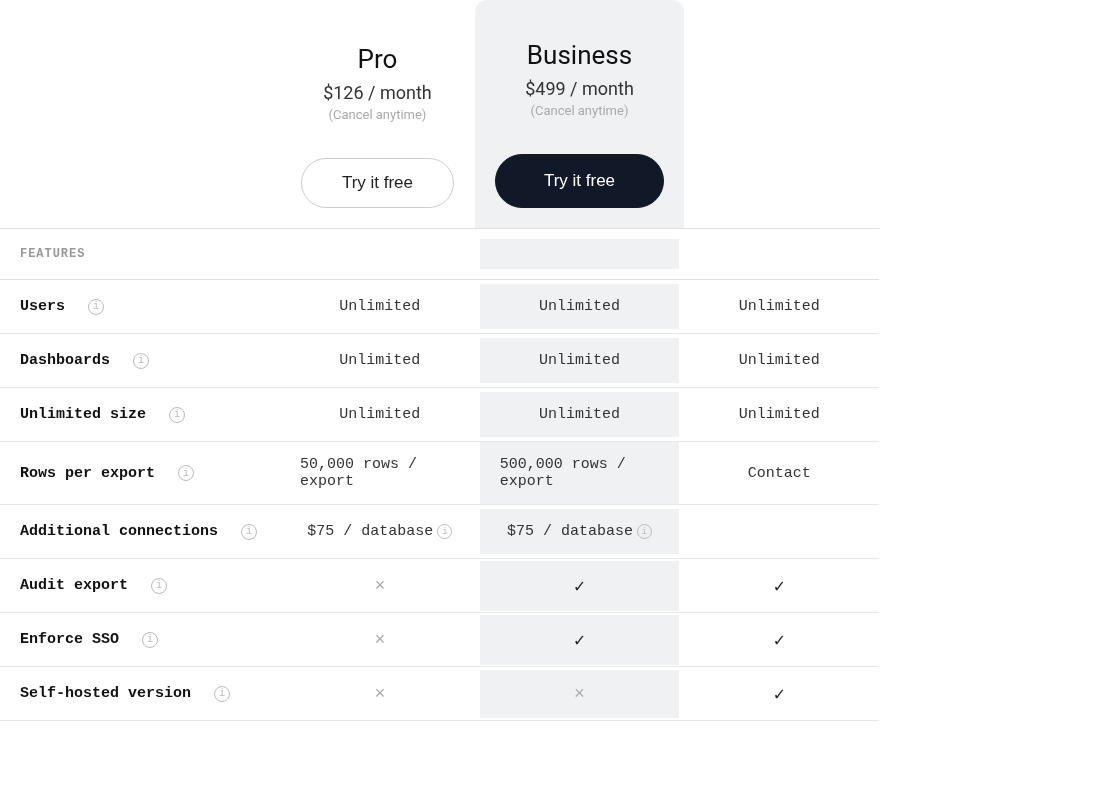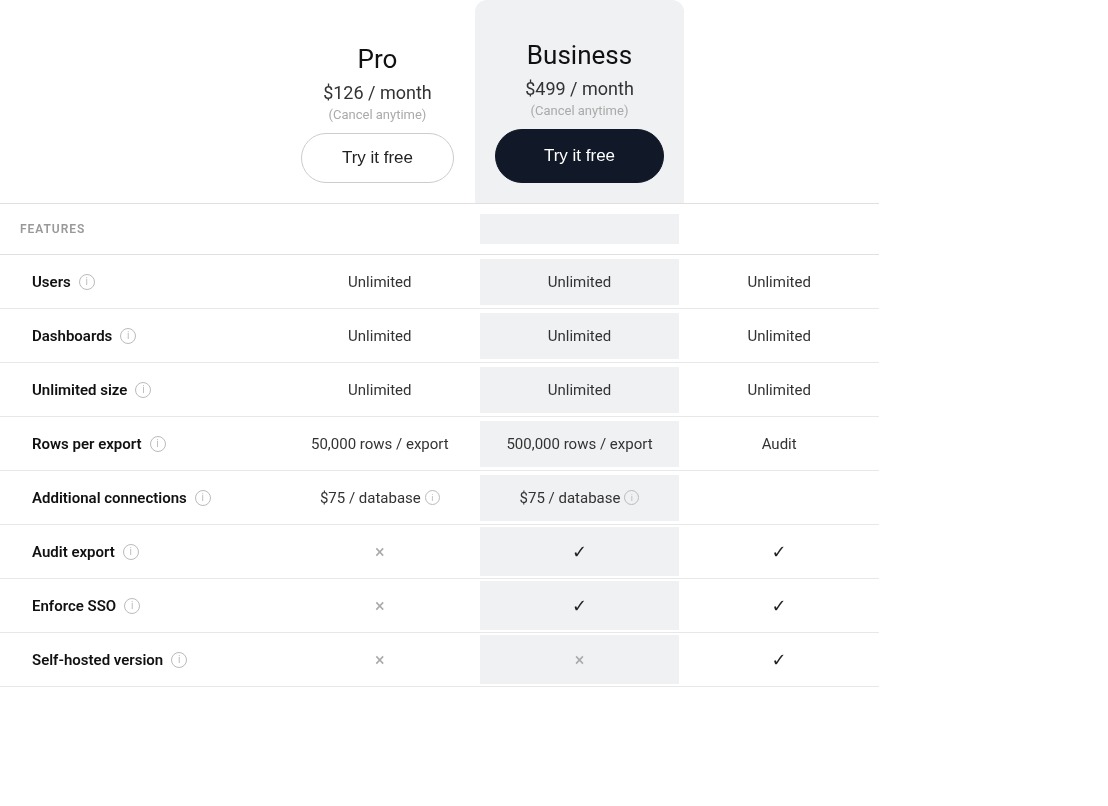--- a/index.html
+++ b/index.html
@@ -49,21 +49,21 @@
 
     .plan-price {
       font-size: 18px;
       color: #333;
       margin-bottom: 4px;
     }
 
     .plan-cancel {
       font-size: 13px;
       color: #aaa;
-      margin-bottom: 11px;
+      margin-bottom: 36px;
     }
 
     .plan-custom {
       font-size: 18px;
       color: #555;
       margin-bottom: 24px;
       margin-top: 4px;
     }
 
     .btn {
@@ -84,20 +84,21 @@
       border-color: #111827;
       font-size: 17px;
       padding: 16px 48px;
     }
 
     
     .features-section {
       display: flex;
       flex-direction: column;
       margin-top: 0;
+      font-family: Liberation Mono, monospace;
     }
 
     .features-label-row {
       display: grid;
       grid-template-columns: 280px 1fr 1fr 1fr;
       border-top: 1.5px solid #e0e0e0;
       border-bottom: 1.5px solid #e0e0e0;
       padding: 10px 0;
     }
 
@@ -118,22 +119,22 @@
       display: grid;
       grid-template-columns: 280px 1fr 1fr 1fr;
       border-bottom: 1px solid #e8e8e8;
       min-height: 54px;
       align-items: center;
     }
 
     .feature-name-cell {
       display: flex;
       align-items: center;
-      gap: 8px;
-      padding: 14px 32px;
+      gap: 23px;
+      padding: 14px 20px;
     }
 
     .feature-name {
       font-size: 15px;
       font-weight: 600;
       color: #111;
     }
 
     .info-icon {
       width: 16px;
@@ -254,21 +255,21 @@
       <div class="feature-value-cell">Unlimited</div>
     </div>
 
     <div class="feature-row">
       <div class="feature-name-cell">
         <span class="feature-name">Rows per export</span>
         <span class="info-icon">i</span>
       </div>
       <div class="feature-value-cell">50,000 rows / export</div>
       <div class="feature-value-cell highlighted">500,000 rows / export</div>
-      <div class="feature-value-cell">Audit</div>
+      <div class="feature-value-cell">Contact</div>
     </div>
 
     <div class="feature-row">
       <div class="feature-name-cell">
         <span class="feature-name">Additional connections</span>
         <span class="info-icon">i</span>
       </div>
       <div class="feature-value-cell">
         <span>$75 / database</span>
         <span class="info-icon-small">i</span>

